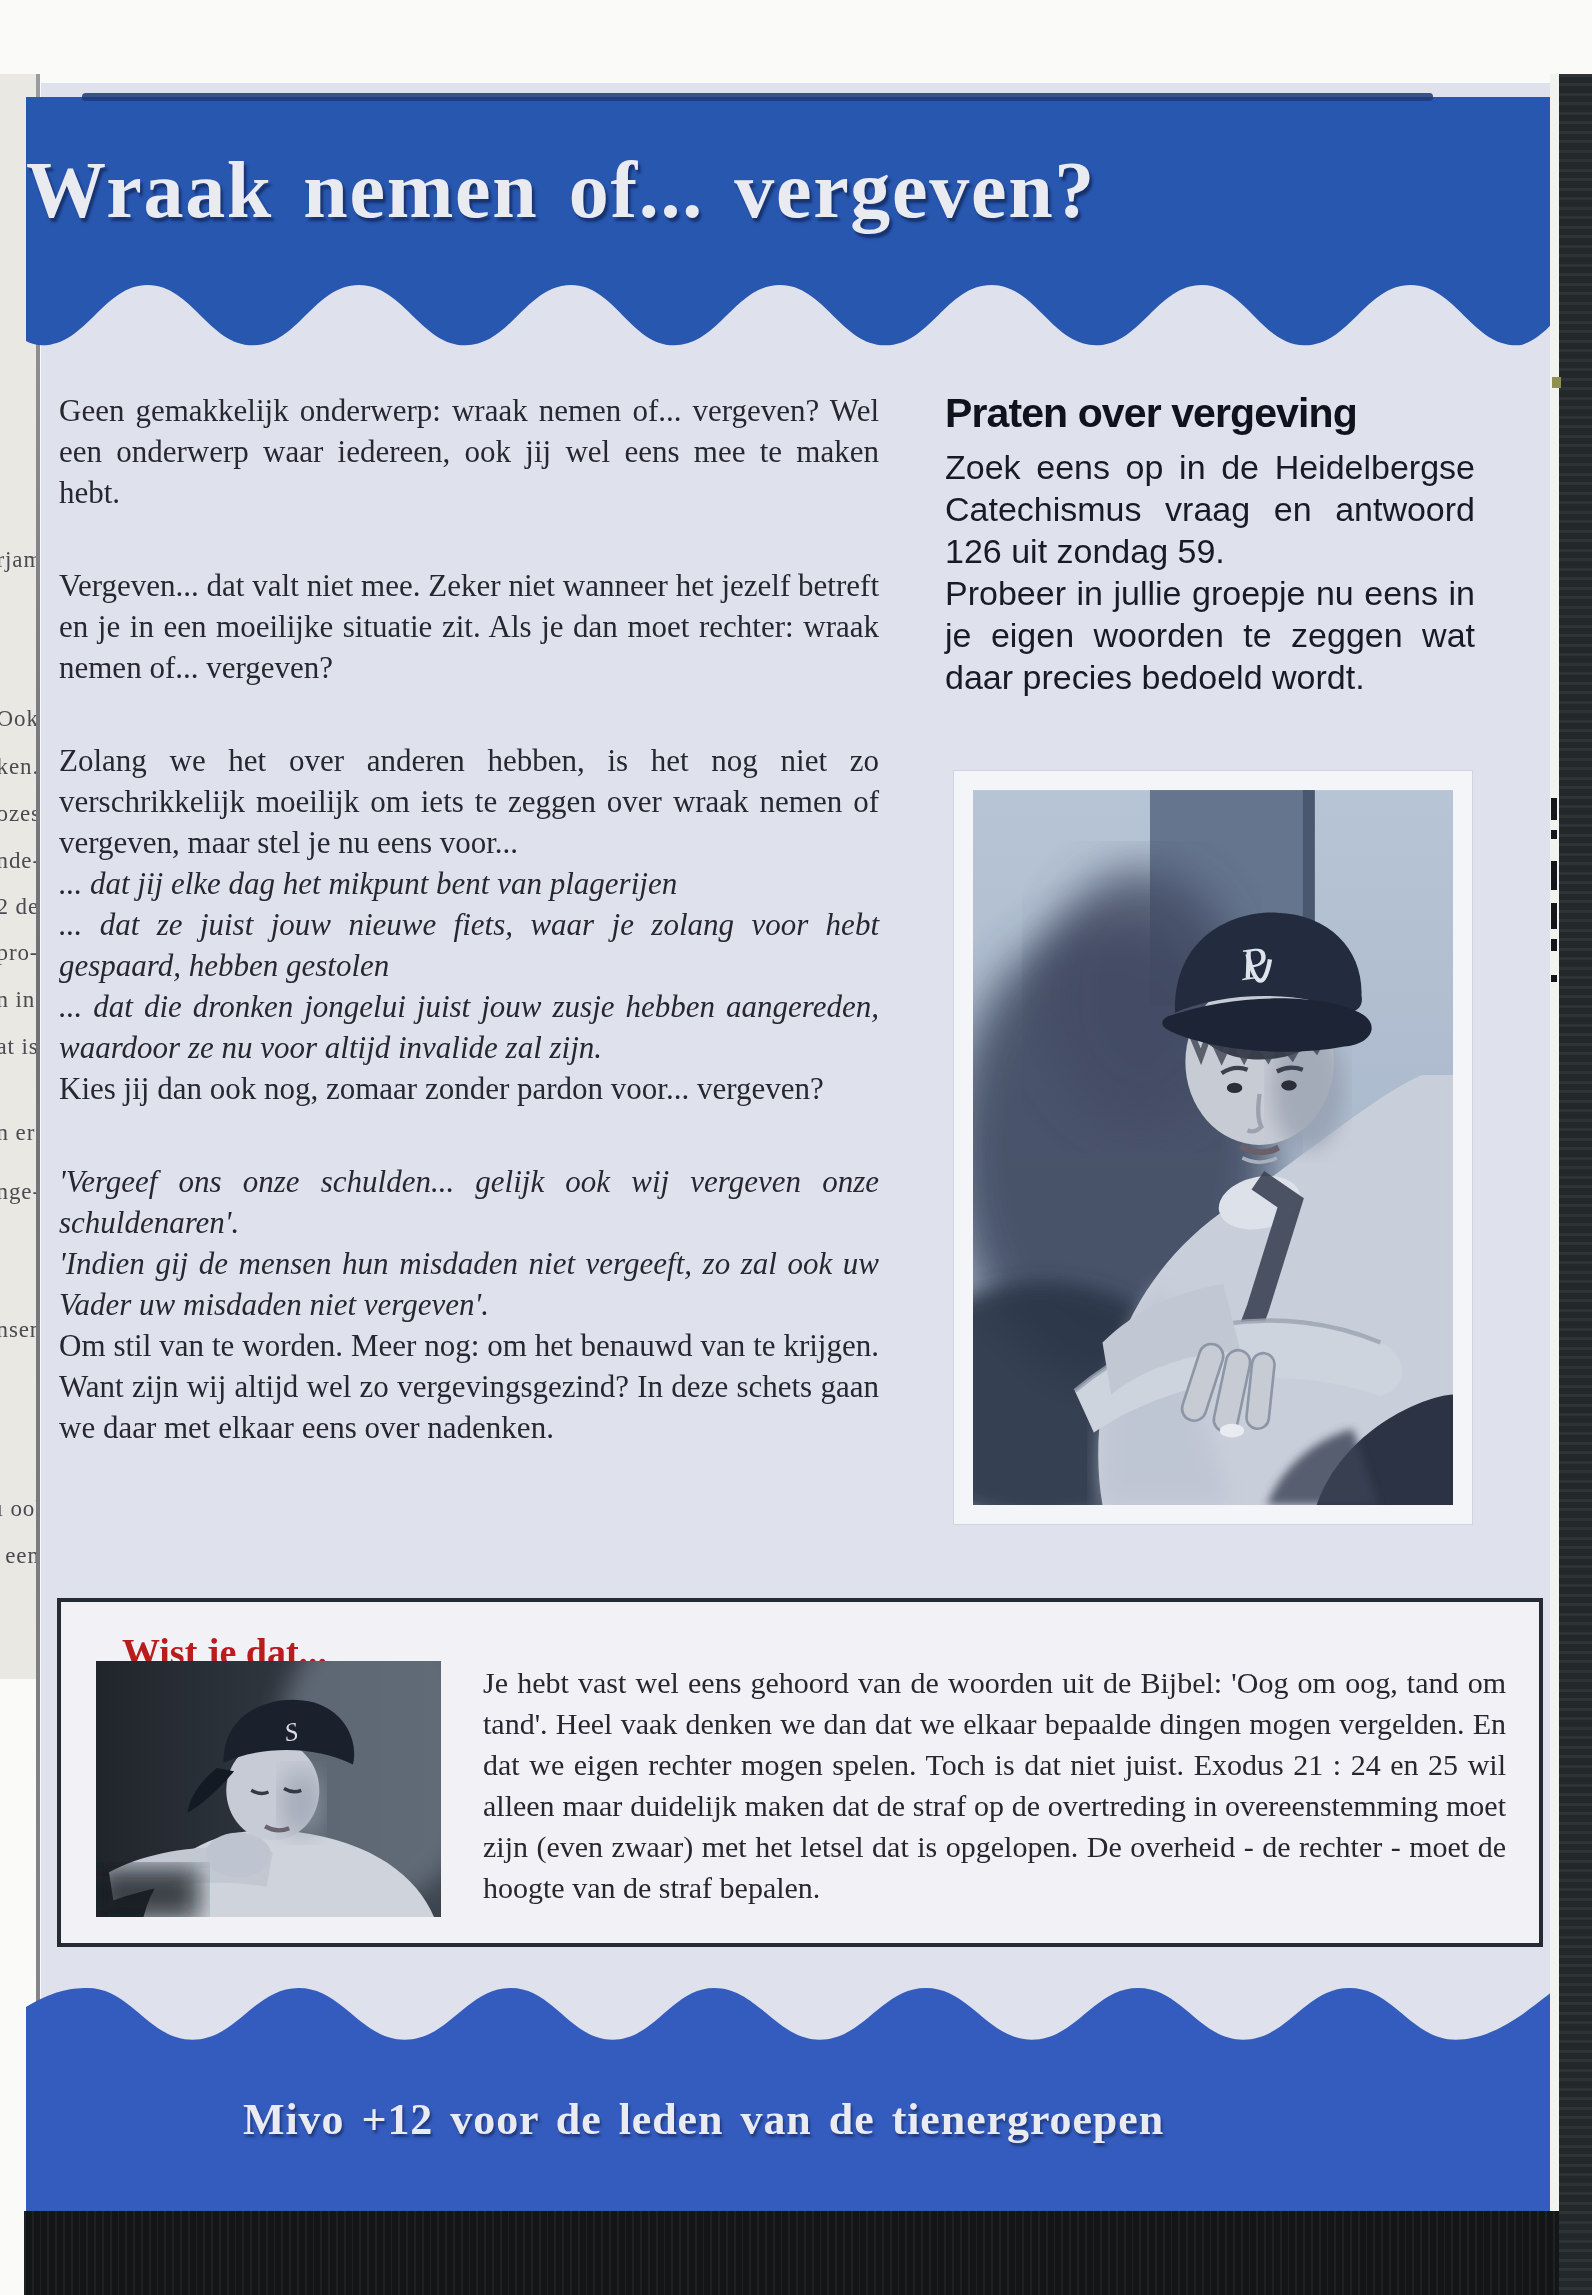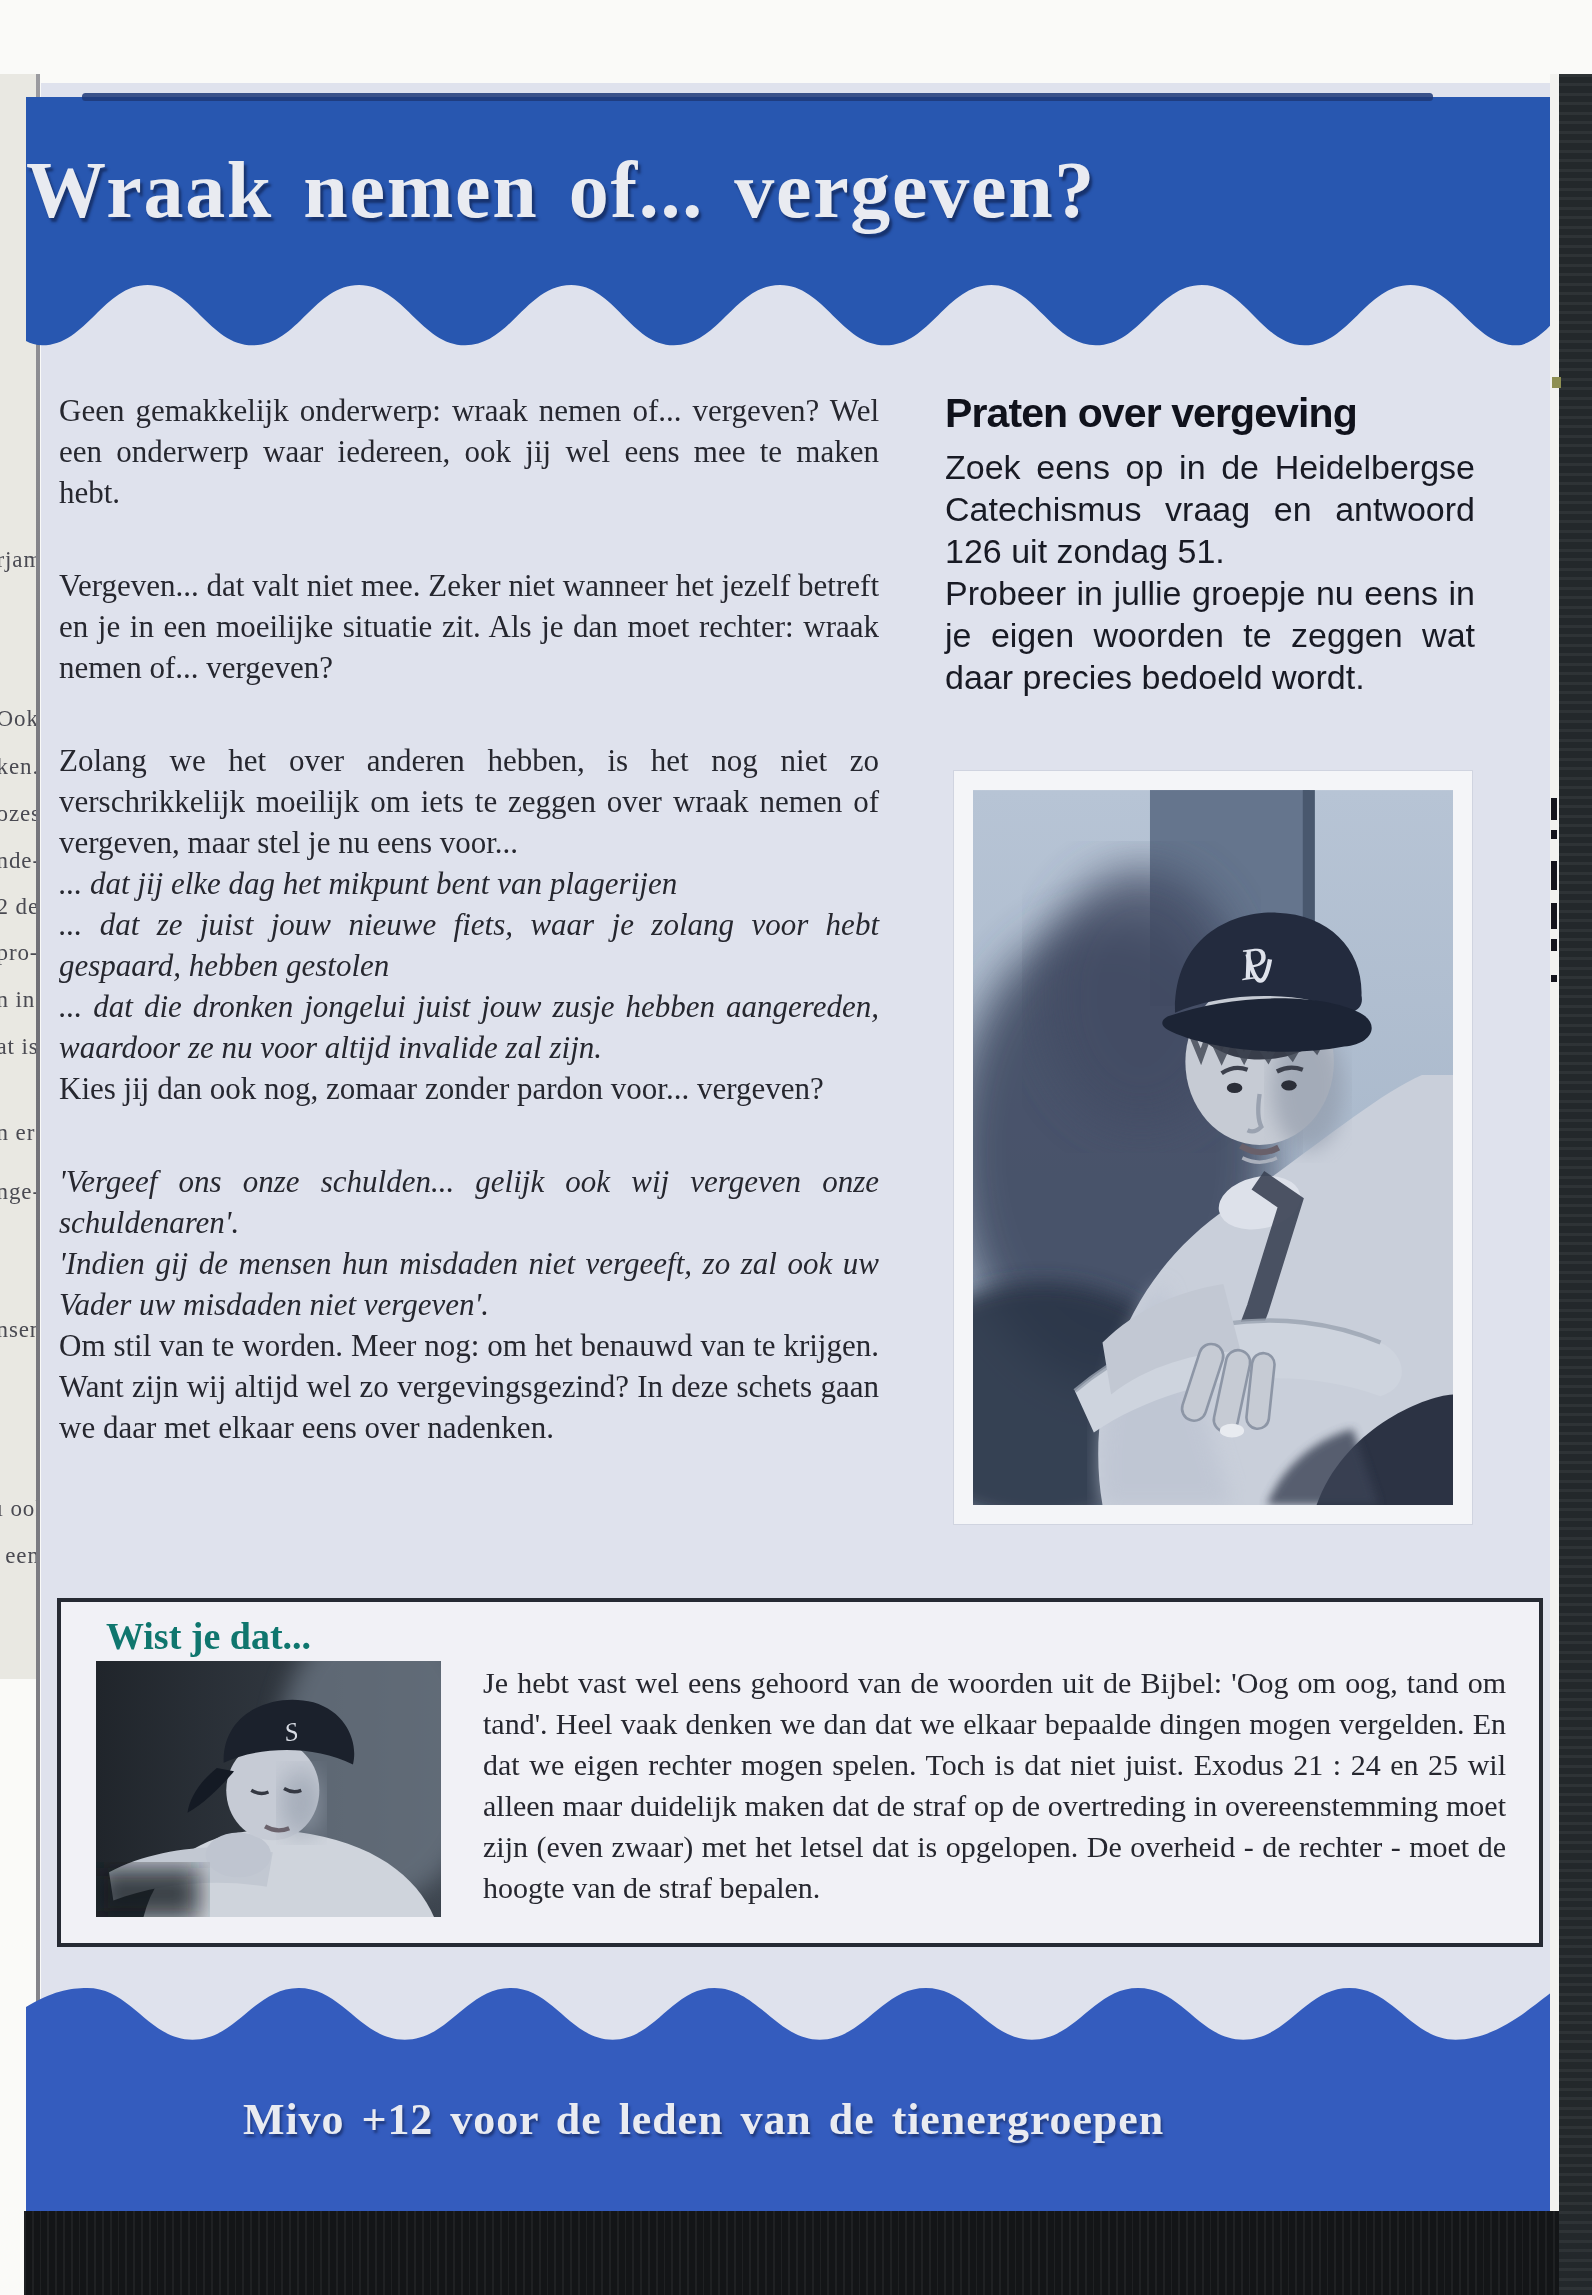--- a/index.html
+++ b/index.html
@@ -28,21 +28,21 @@
              font-family:"Liberation Sans", sans-serif;}
   .right-col h2{margin:0 0 8.6px 0;font-size:41px;letter-spacing:-0.9px;font-weight:bold;color:#10121c;}
   .right-col p{margin:0;font-size:34px;line-height:42px;text-align:justify;}
   
   .photo-frame{position:absolute;left:954px;top:771px;width:480px;height:715px;background:#f4f5f8;
                padding:19px;box-shadow:0 0 0 0.9px #cfd3de;}
   .photo-frame svg{display:block;}
   
   .info-box{position:absolute;left:57px;top:1598px;width:1486px;height:349px;background:#f1f1f6;
             border:4.3px solid #262a33;box-sizing:border-box;}
-  .info-box h3{position:absolute;left:45px;top:12px;margin:0;font-size:38px;font-weight:bold;color:#0f766e;}
+  .info-box h3{position:absolute;left:45px;top:12px;margin:16px;font-size:38px;font-weight:bold;color:#b91c1c;}
   .box-photo{position:absolute;left:35px;top:59px;width:345px;height:256px;background:#2a3036;overflow:hidden;}
   .box-text{position:absolute;left:422px;top:60px;width:1023px;font-size:30px;line-height:41px;color:#26272f;text-align:justify;}
   
   .footer-svg{position:absolute;left:26px;top:1981px;width:1527px;height:233px;display:block;}
   .footer-text{position:absolute;left:243px;top:2094px;font-size:44px;font-weight:bold;color:#e9ebf1;
                letter-spacing:0.9px;word-spacing:5.2px;text-shadow:1.7px 2.6px 2.6px rgba(10,20,55,.5);}
   
   .bottom-black{position:absolute;left:24px;top:2211px;width:1568px;height:85px;background:#131517;
       background-image:repeating-linear-gradient(90deg,rgba(255,255,255,.05) 0 1.7px,transparent 1.7px 7.8px);}
   .right-white-sliver{position:absolute;left:1550px;top:74px;width:8.6px;height:2137px;background:#f2f2ef;}
@@ -112,21 +112,21 @@
     <div class="blk it">... dat ze juist jouw nieuwe fiets, waar je zolang voor hebt gespaard, hebben gestolen</div>
     <div class="blk it">... dat die dronken jongelui juist jouw zusje hebben aangereden, waardoor ze nu voor altijd invalide zal zijn.</div>
     <div class="blk">Kies jij dan ook nog, zomaar zonder pardon voor... vergeven?</div>
     <div class="blk it gap">'Vergeef ons onze schulden... gelijk ook wij vergeven onze schuldenaren'.</div>
     <div class="blk it">'Indien gij de mensen hun misdaden niet vergeeft, zo zal ook uw Vader uw misdaden niet vergeven'.</div>
     <div class="blk">Om stil van te worden. Meer nog: om het benauwd van te krijgen. Want zijn wij altijd wel zo vergevingsgezind? In deze schets gaan we daar met elkaar eens over nadenken.</div>
   </div>
 
   <div class="right-col">
     <h2>Praten over vergeving</h2>
-    <p>Zoek eens op in de Heidelbergse Catechismus vraag en antwoord 126 uit zondag 51.</p>
+    <p>Zoek eens op in de Heidelbergse Catechismus vraag en antwoord 126 uit zondag 59.</p>
     <p>Probeer in jullie groepje nu eens in je eigen woorden te zeggen wat daar precies bedoeld wordt.</p>
   </div>
 
   <div class="photo-frame">
     <svg viewBox="0 0 556 828" width="480" height="715">
       <defs>
         <linearGradient id="wall" x1="0" y1="0" x2="0" y2="1">
           <stop offset="0" stop-color="#b7c4d5"></stop>
             <stop offset="1" stop-color="#9fb0c4"></stop>
         </linearGradient>

